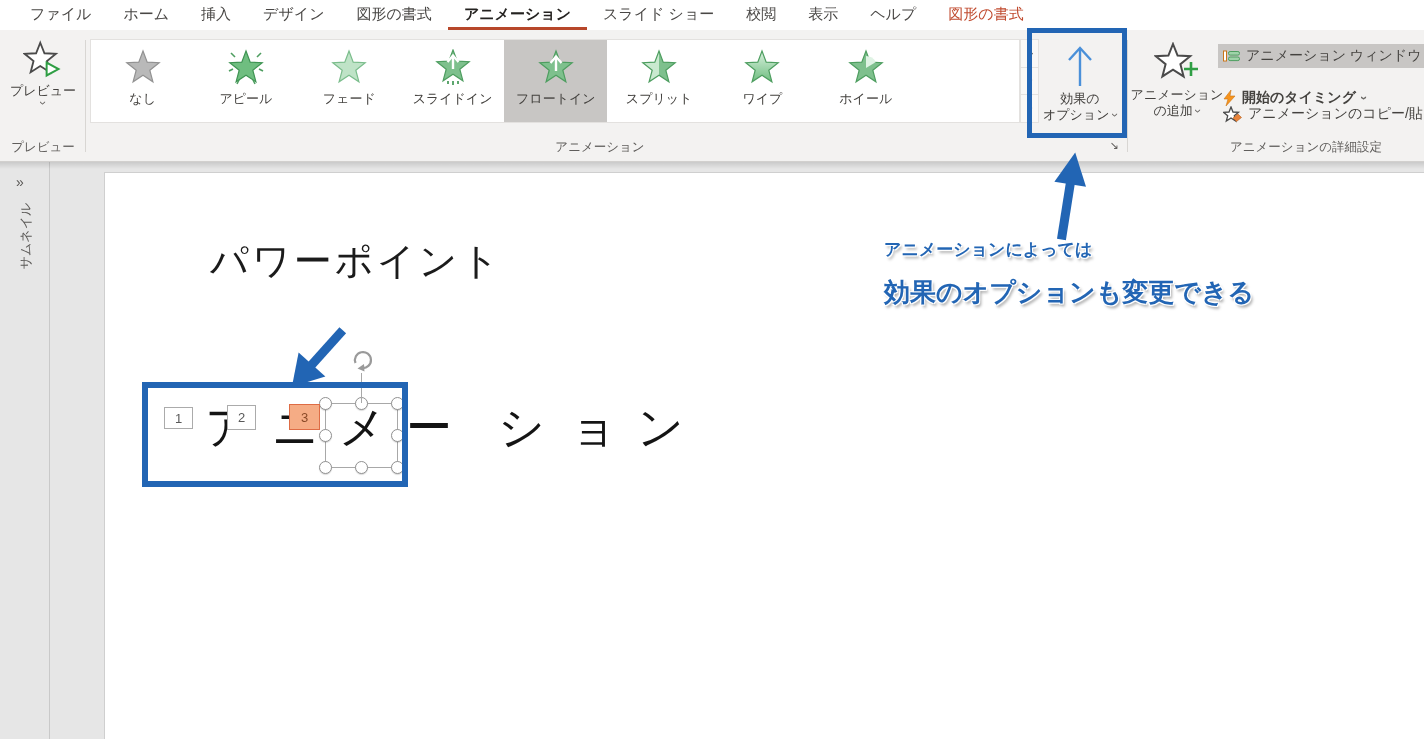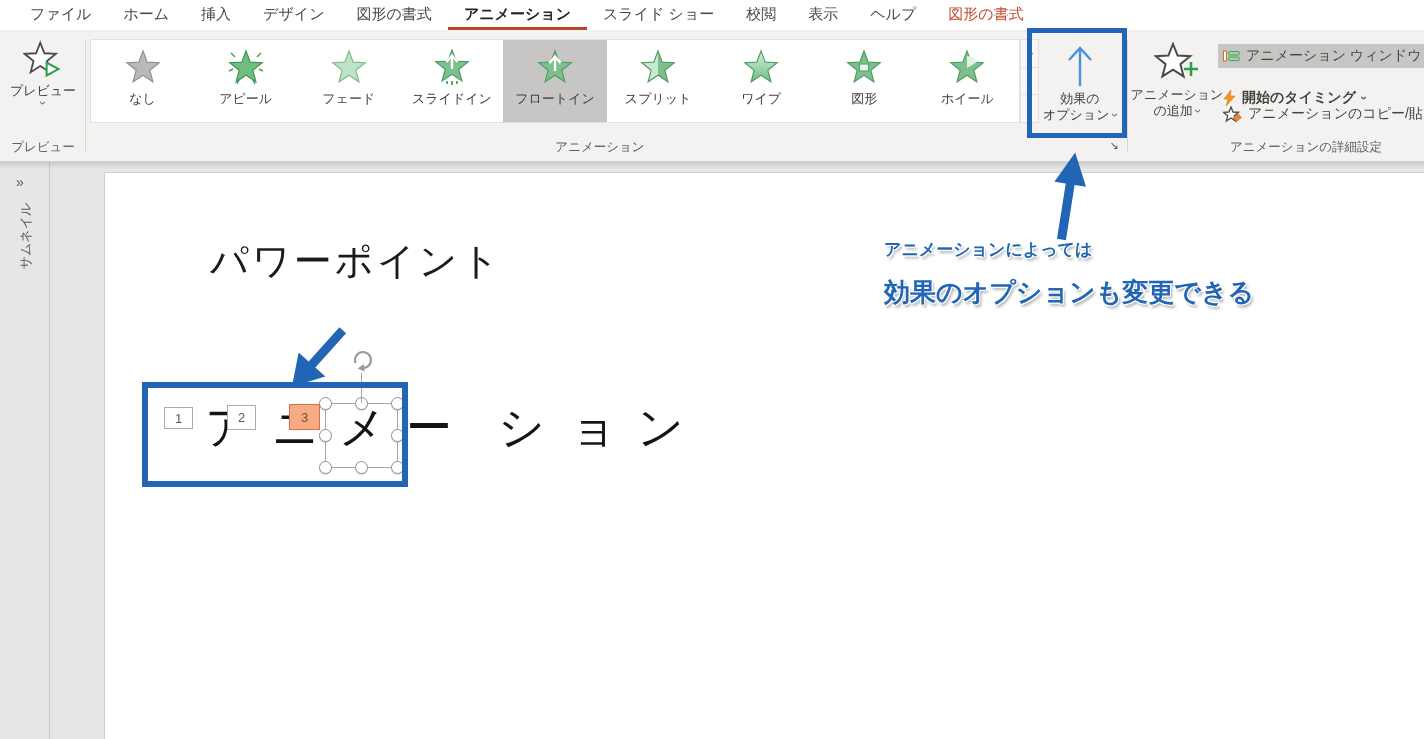--- a/index.html
+++ b/index.html
@@ -175,27 +175,20 @@
                 <stop offset="1" stop-color="#6FBE80"></stop>
           </linearGradient>
             </defs>
           <polygon points="18,2 22.2,13.1 34.2,13.7 24.8,21.2 27.9,32.8 18,26.2 8.1,32.8 11.2,21.2 1.8,13.7 13.8,13.1" fill="url(#gwipe)" stroke="#4E9E60" stroke-width="1.2"></polygon>
         </svg>
         <span class="lbl">ワイプ</span>
       </div>
       <div class="gal-item">
         <svg width="38" height="36" viewBox="0 0 36 36">
           <polygon points="18,2 22.2,13.1 34.2,13.7 24.8,21.2 27.9,32.8 18,26.2 8.1,32.8 11.2,21.2 1.8,13.7 13.8,13.1" fill="#7EC08D" stroke="#4E9E60" stroke-width="1.2"></polygon>
-          <rect x="13.5" y="15" width="9" height="7" fill="#E8F7EC" stroke="#4E9E60" stroke-width="1"></rect>
-        </svg>
-        <span class="lbl">図形</span>
-      </div>
-      <div class="gal-item">
-        <svg width="38" height="36" viewBox="0 0 36 36">
-          <polygon points="18,2 22.2,13.1 34.2,13.7 24.8,21.2 27.9,32.8 18,26.2 8.1,32.8 11.2,21.2 1.8,13.7 13.8,13.1" fill="#7EC08D" stroke="#4E9E60" stroke-width="1.2"></polygon>
           <path d="M18 19 L18 7 A12 12 0 0 1 28 13 Z" fill="#DFF3E4"></path>
         </svg>
         <span class="lbl">ホイール</span>
       </div>
     </div>
 
     <div class="gal-scroll">
       <div>
         <span class="chev rotm90">›</span>
       </div>

